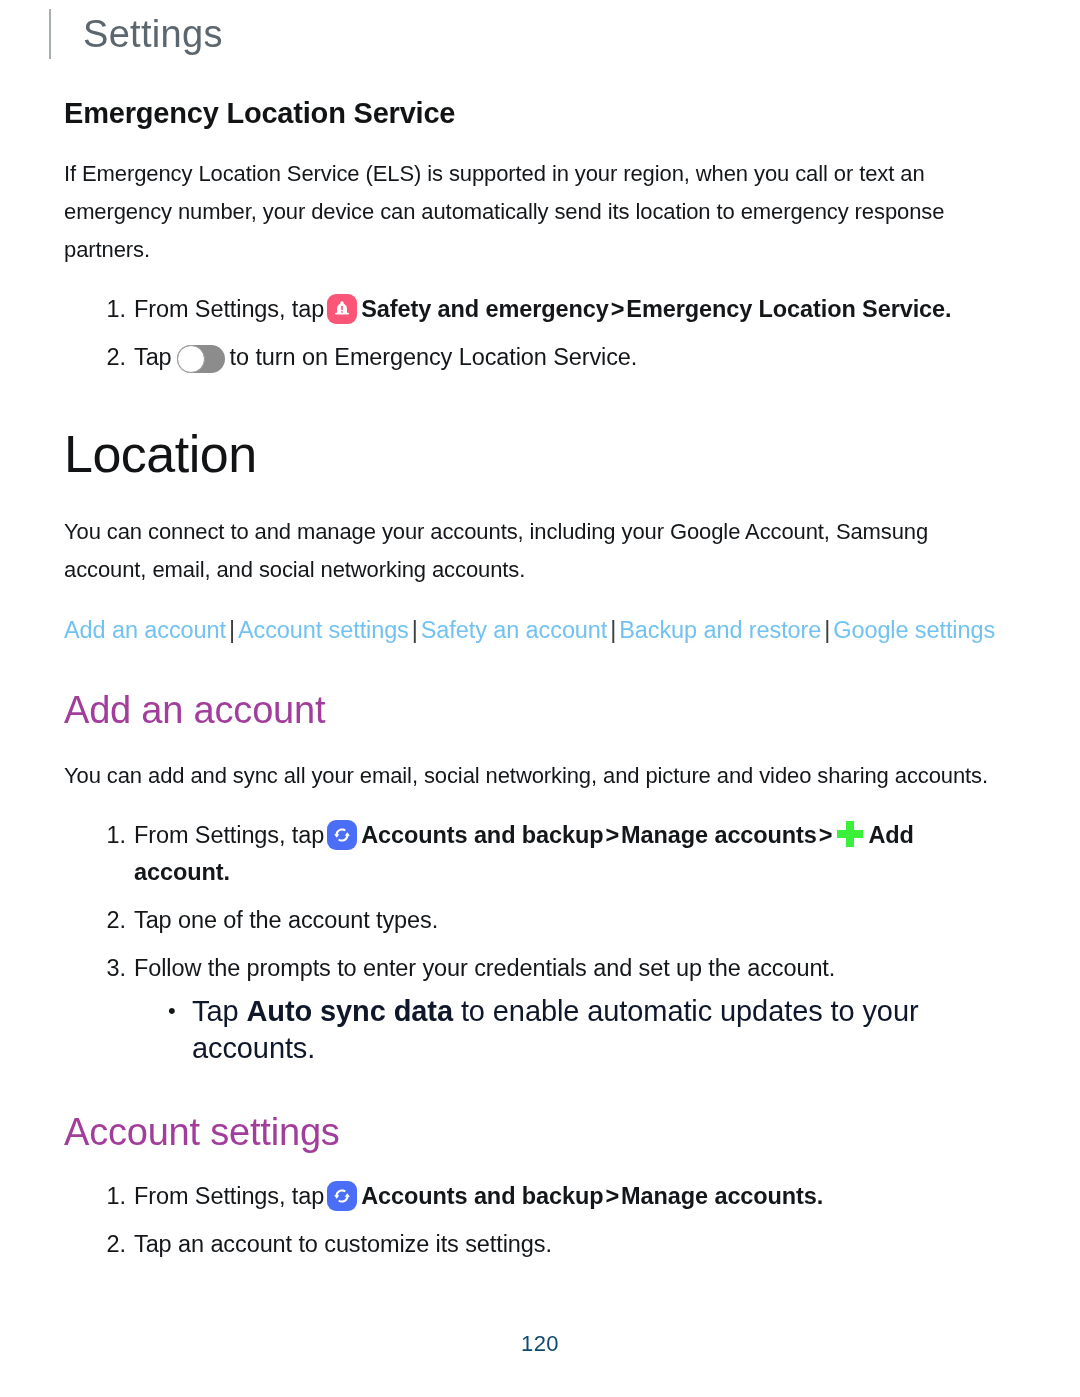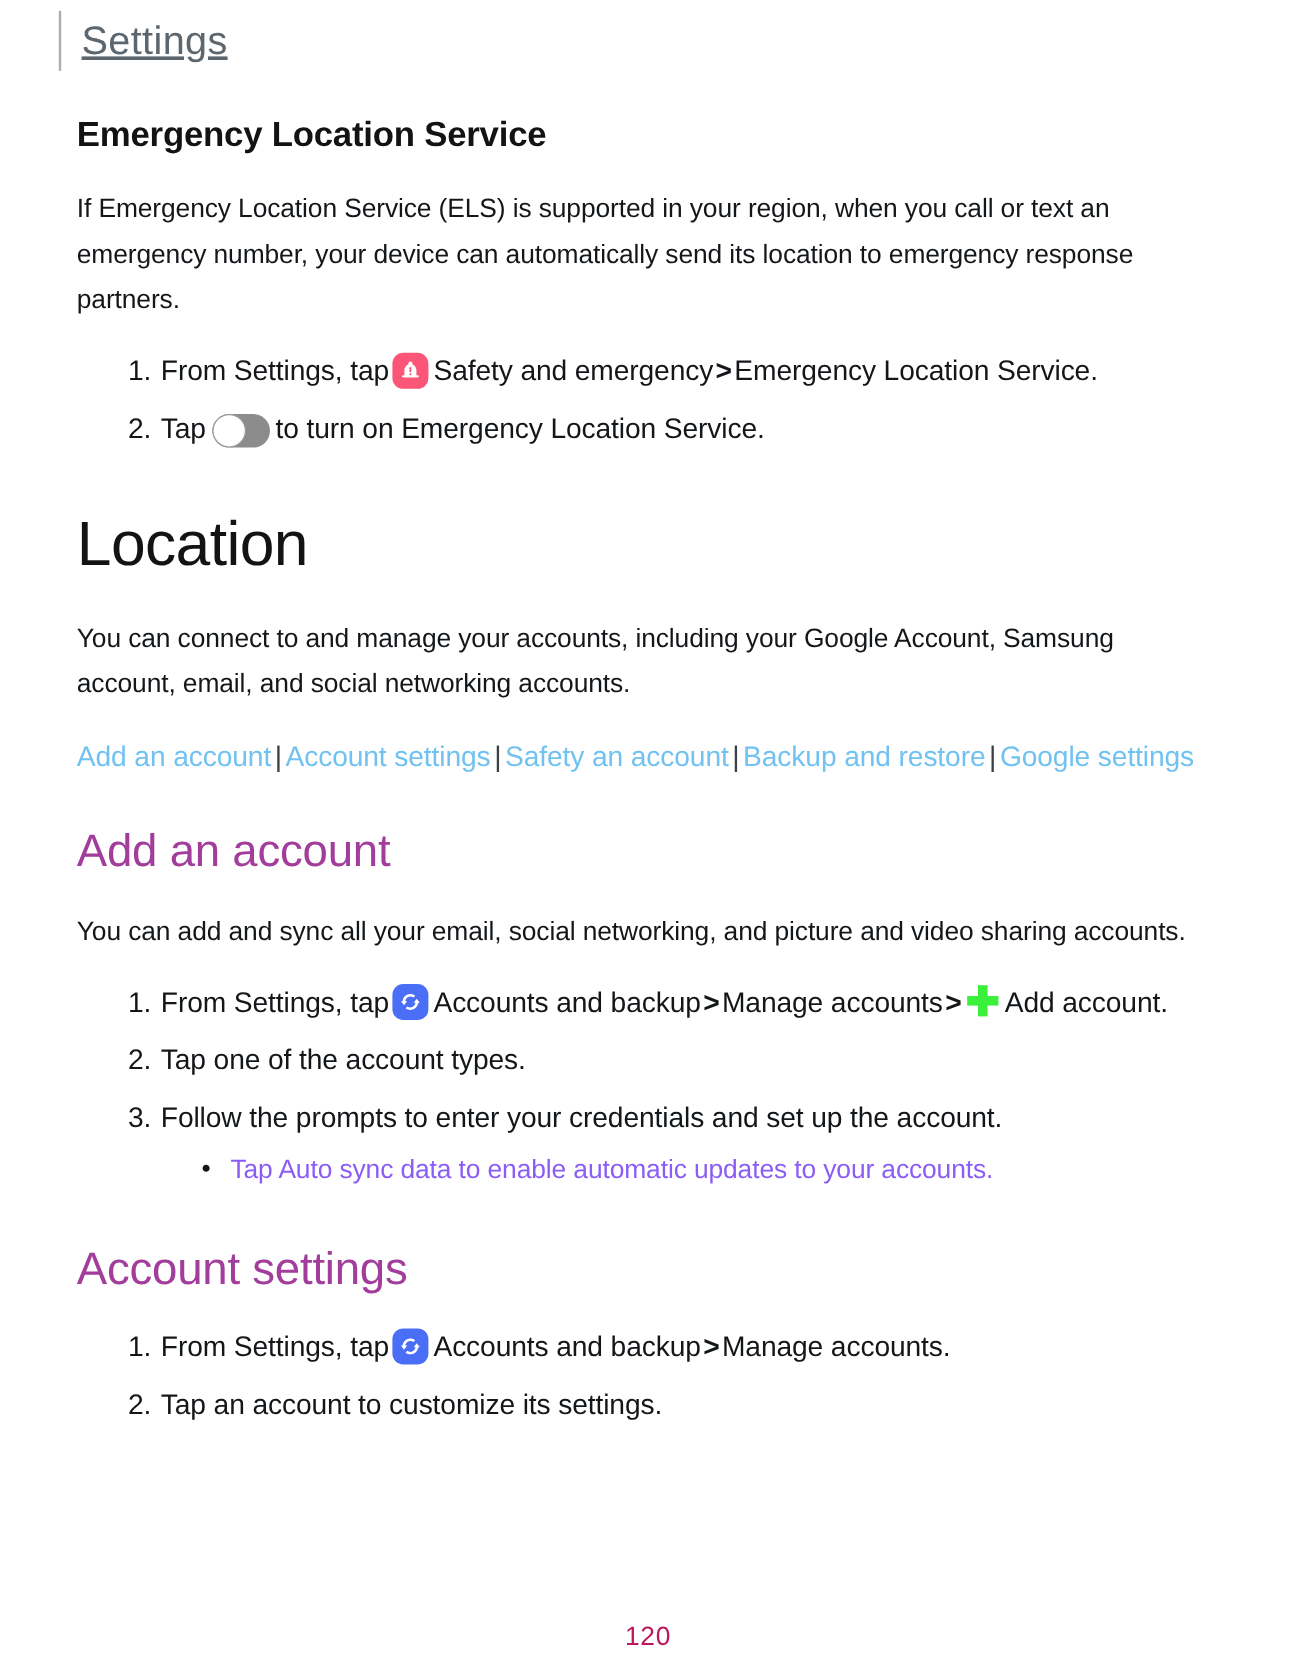--- a/index.html
+++ b/index.html
@@ -32,28 +32,27 @@
     align-items: center;
     height: 52px;
   }
   .header-rule {
     width: 2px;
     height: 50px;
     background: #a7adb3;
     flex: 0 0 auto;
   }
   .header-title {
-    font-size: 33px;
+    font-size: 38px;
     font-weight: 400;
     color: #5c666e;
     letter-spacing: 0.3px;
-    padding-left: 17px;
+    padding-left: 32px;
     line-height: 50px;
     white-space: nowrap;
-    text-decoration: underline;
   }
 
   
   .content {
     position: absolute;
     left: 64px;
     top: 96px;
     width: 952px;
   }
 
@@ -136,36 +135,36 @@
     font-size: 23.5px;
     color: #14171a;
   }
   ul.bullets {
     list-style: none;
     margin: 6px 0 0 0;
     padding: 0 0 0 32px;
   }
   ul.bullets > li {
     position: relative;
-    font-size: 22px;
+    font-size: 29px;
     line-height: 37px;
-    color: #8b5cf6;
+    color: #0f172a;
     padding-left: 26px;
     letter-spacing: -0.1px;
   }
   ul.bullets > li::before {
     content: "•";
     position: absolute;
     left: 2px;
     top: -1px;
     font-size: 22px;
     color: #14171a;
   }
 
-  b, strong, .b { font-weight: 400; }
+  b, strong, .b { font-weight: 700; }
   .chev { font-weight: 700; padding: 0 2px; }
 
   
   .icon {
     display: inline-block;
     vertical-align: -7px;
     position: relative;
   }
   .sq {
     width: 30px;
@@ -216,24 +215,24 @@
     background: #3bf03b;
   }
   .plus::before { left: 9px;  top: 0;    width: 8px;  height: 26px; }
   .plus::after  { left: 0;    top: 9px;  width: 26px; height: 8px;  }
 
   
   .page-number {
     position: absolute;
     left: 0;
     right: 0;
-    bottom: 20px;
+    bottom: 40px;
     text-align: center;
     font-size: 22px;
-    color: #be185d;
+    color: #0c4a6e;
     letter-spacing: 0.5px;
   }
 </style>
 </head>
 <body>
 
 <div class="page">
 
   <div class="doc-header">
     <div class="header-rule"></div>

